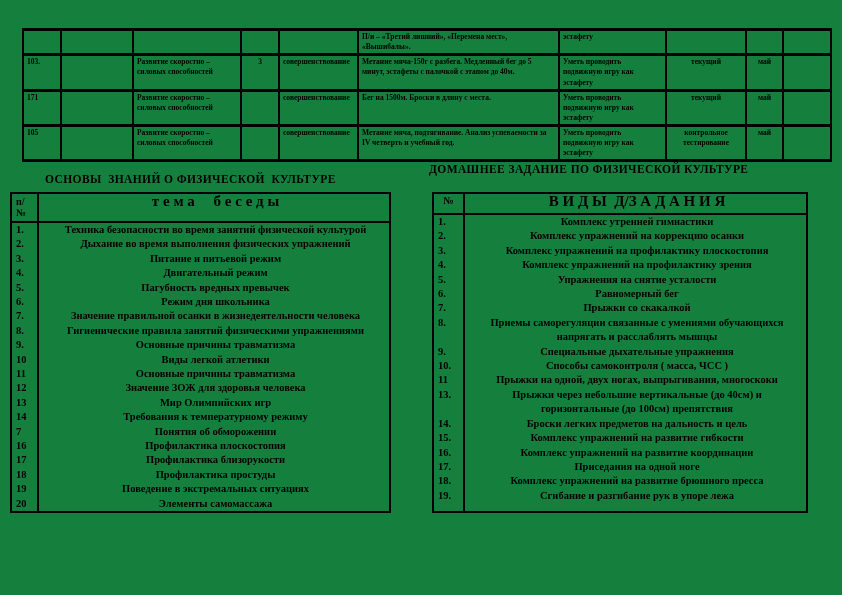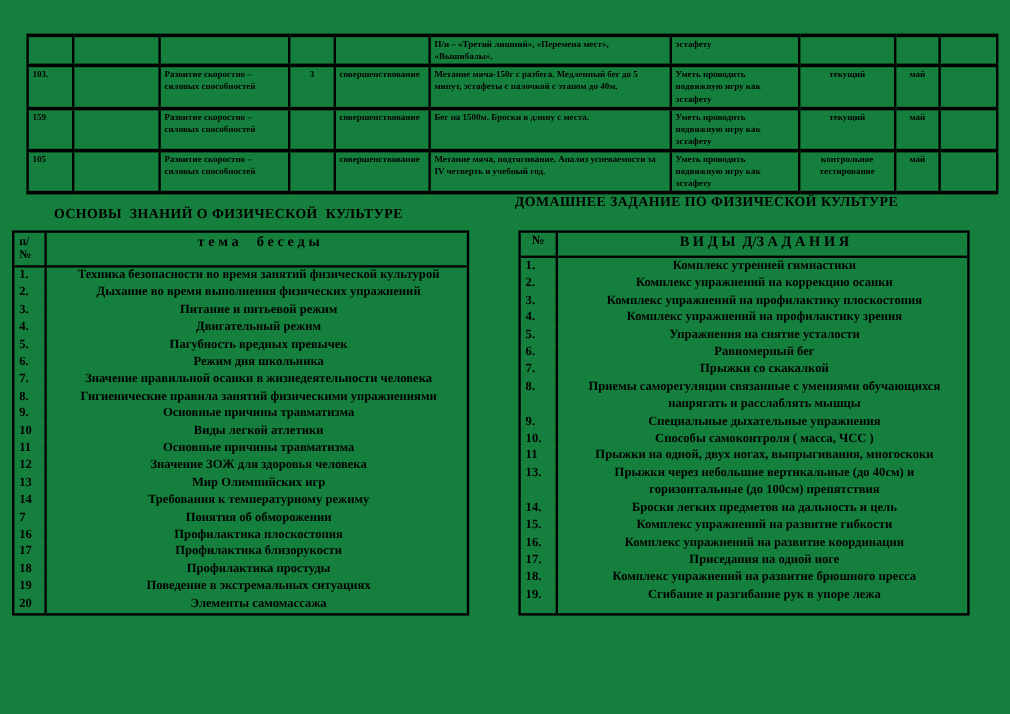--- a/index.html
+++ b/index.html
@@ -50,21 +50,21 @@
   .lrow{display:flex;line-height:14.4px;}
   .num{flex:none;padding-left:4px;box-sizing:border-box;}
   .ltable.left .num{width:25px;}
   .ltable.right .num{width:29px;}
   .txt{flex:1;border-left:2px solid #000;padding-left:7px;padding-right:4px;text-align:center;}
   .lheader{border-bottom:2px solid #000;}
   .ltable.left .lheader{height:30px;}
   .ltable.right .lheader{height:19px;}
   .ltable.left .lheader .num{font-size:10px;line-height:11px;padding-top:2px;}
   .ltable.right .lheader .num{text-align:center;padding-left:0;}
-  .lheader .txt{text-align:center;font-size:12px;white-space:pre;line-height:15px;}
+  .lheader .txt{text-align:center;font-size:15px;white-space:pre;line-height:15px;}
   .lfill{flex:1;display:flex;}
   .ltable.left .lfill .fnum{width:25px;flex:none;}
   .ltable.right .lfill .fnum{width:29px;flex:none;}
   .lfill .ftxt{flex:1;border-left:2px solid #000;}
 </style>
 </head>
 <body>
 
 <div class="page">
 
@@ -100,21 +100,21 @@
       <td>Развитие скоростно – силовых способностей</td>
       <td class="ctr">3</td>
       <td>совершенствование</td>
       <td>Метание мяча-150г с разбега. Медленный бег до 5 минут, эстафеты с палочкой с этапом до 40м.</td>
       <td>Уметь проводить подвижную игру как эстафету</td>
       <td class="ctr">текущий</td>
       <td class="ctr">май</td>
       <td></td>
     </tr>
     <tr style="height:32px">
-      <td>159</td>
+      <td>171</td>
       <td></td>
       <td>Развитие скоростно – силовых способностей</td>
       <td class="ctr"></td>
       <td>совершенствование</td>
       <td>Бег на 1500м. Броски в длину с места.</td>
       <td>Уметь проводить подвижную игру как эстафету</td>
       <td class="ctr">текущий</td>
       <td class="ctr">май</td>
       <td></td>
     </tr>

